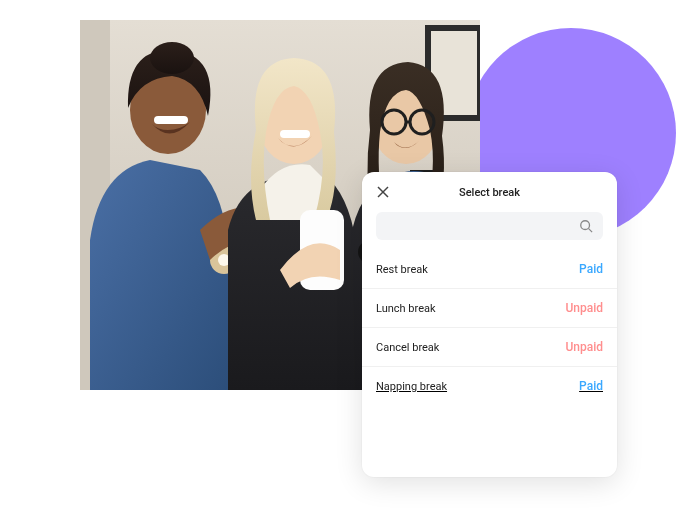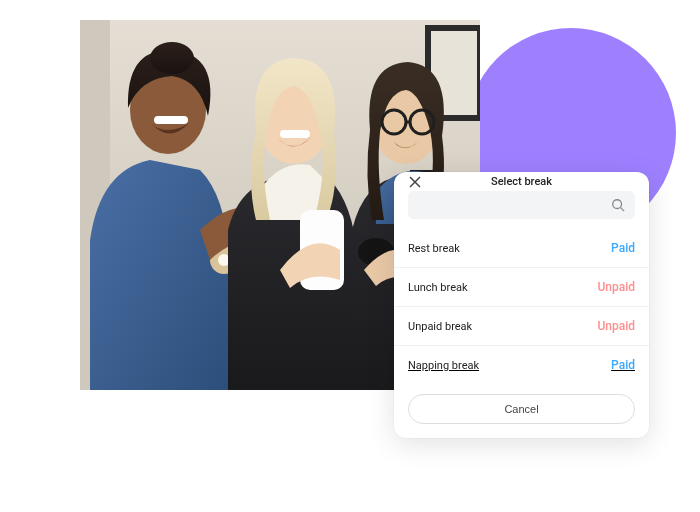--- a/index.html
+++ b/index.html
@@ -18,22 +18,22 @@
     position: absolute;
     top: 20px; left: 80px;
     width: 400px; height: 370px;
     background: #dcd5cc;
     overflow: hidden;
   }
   .photo svg { width: 100%; height: 100%; display: block; }
 
   .panel {
     position: absolute;
-    top: 172px; left: 394px;
-    width: 255px; height: 266px;
+    top: 172px; left: 362px;
+    width: 255px; height: 305px;
     background: #fff;
     border-radius: 12px;
     box-shadow: 0 6px 28px rgba(0,0,0,0.12), 0 0 0 1px rgba(0,0,0,0.02);
     display: flex; flex-direction: column;
   }
   .panel-header {
     position: relative;
     height: 40px;
     display: flex; align-items: center; justify-content: center;
     font-size: 11px; font-weight: 500; color: #222;
@@ -191,27 +191,24 @@
     <div class="list">
       <div class="list-row">
         <span class="row-name">Rest break</span>
         <span class="row-status paid">Paid</span>
       </div>
       <div class="list-row">
         <span class="row-name">Lunch break</span>
         <span class="row-status unpaid">Unpaid</span>
       </div>
       <div class="list-row">
-        <span class="row-name">Unpaid break</span>
+        <span class="row-name">Cancel break</span>
         <span class="row-status unpaid">Unpaid</span>
       </div>
       <div class="list-row">
         <span class="row-name">Napping break</span>
         <span class="row-status paid">Paid</span>
       </div>
     </div>
 
-    <div class="footer">
-      <button class="cancel-btn">Cancel</button>
-    </div>
   </div>
 
 </div>
 
 </body></html>

